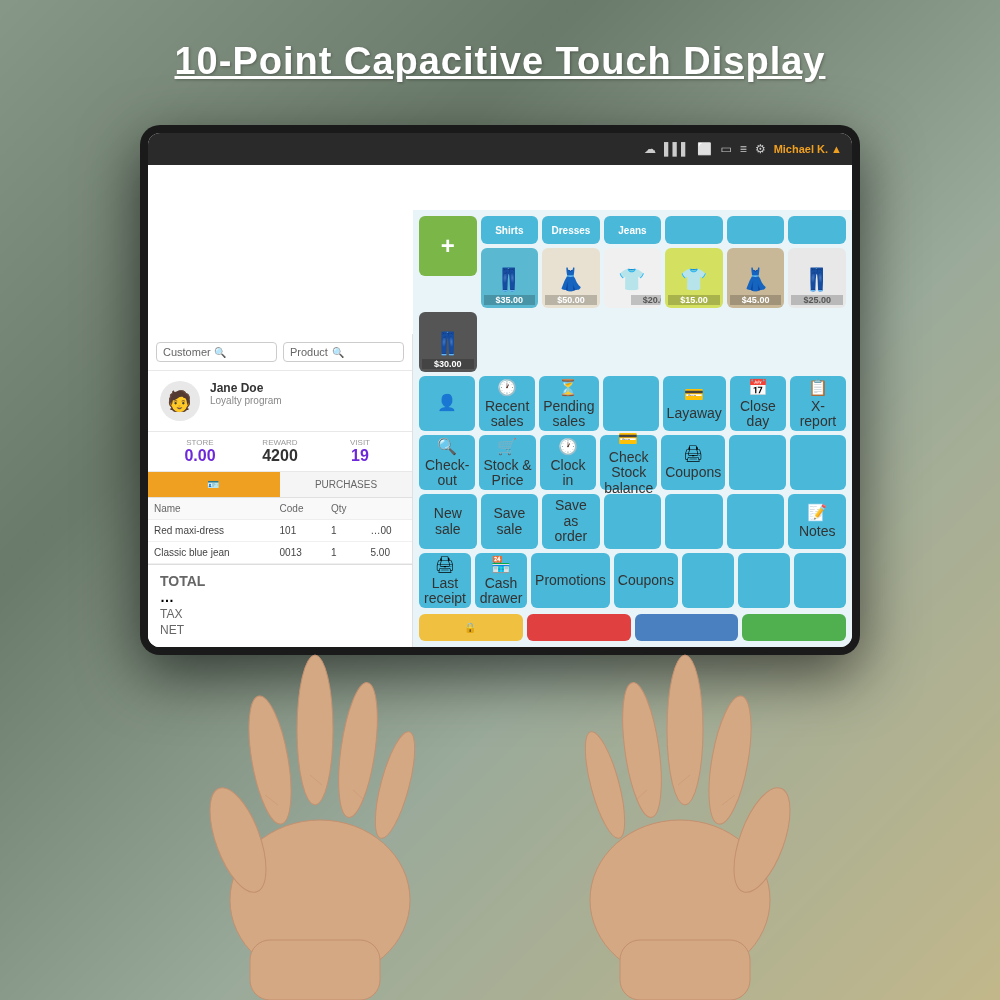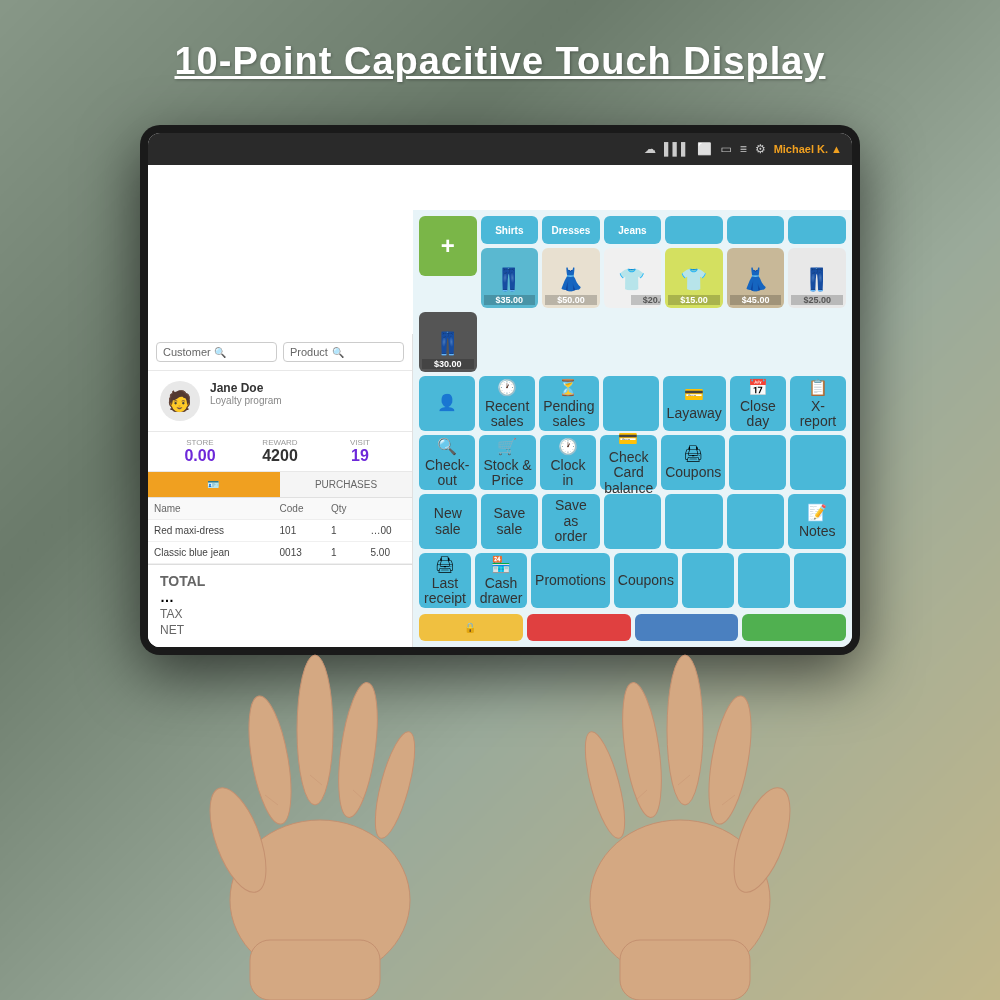--- a/index.html
+++ b/index.html
@@ -590,21 +590,21 @@
             <div class="action-btn">
               <div class="action-icon">🛒</div>
               <div class="action-label">Stock &amp; Price</div>
             </div>
             <div class="action-btn">
               <div class="action-icon">🕐</div>
               <div class="action-label">Clock in</div>
             </div>
             <div class="action-btn">
               <div class="action-icon">💳</div>
-              <div class="action-label">Check Card balance</div>
+              <div class="action-label">Check Stock balance</div>
             </div>
             <div class="action-btn">
               <div class="action-icon">🖨</div>
               <div class="action-label">Coupons</div>
             </div>
             <div class="action-btn"></div>
             <div class="action-btn"></div>
           </div>
 
           <div class="action-grid">

